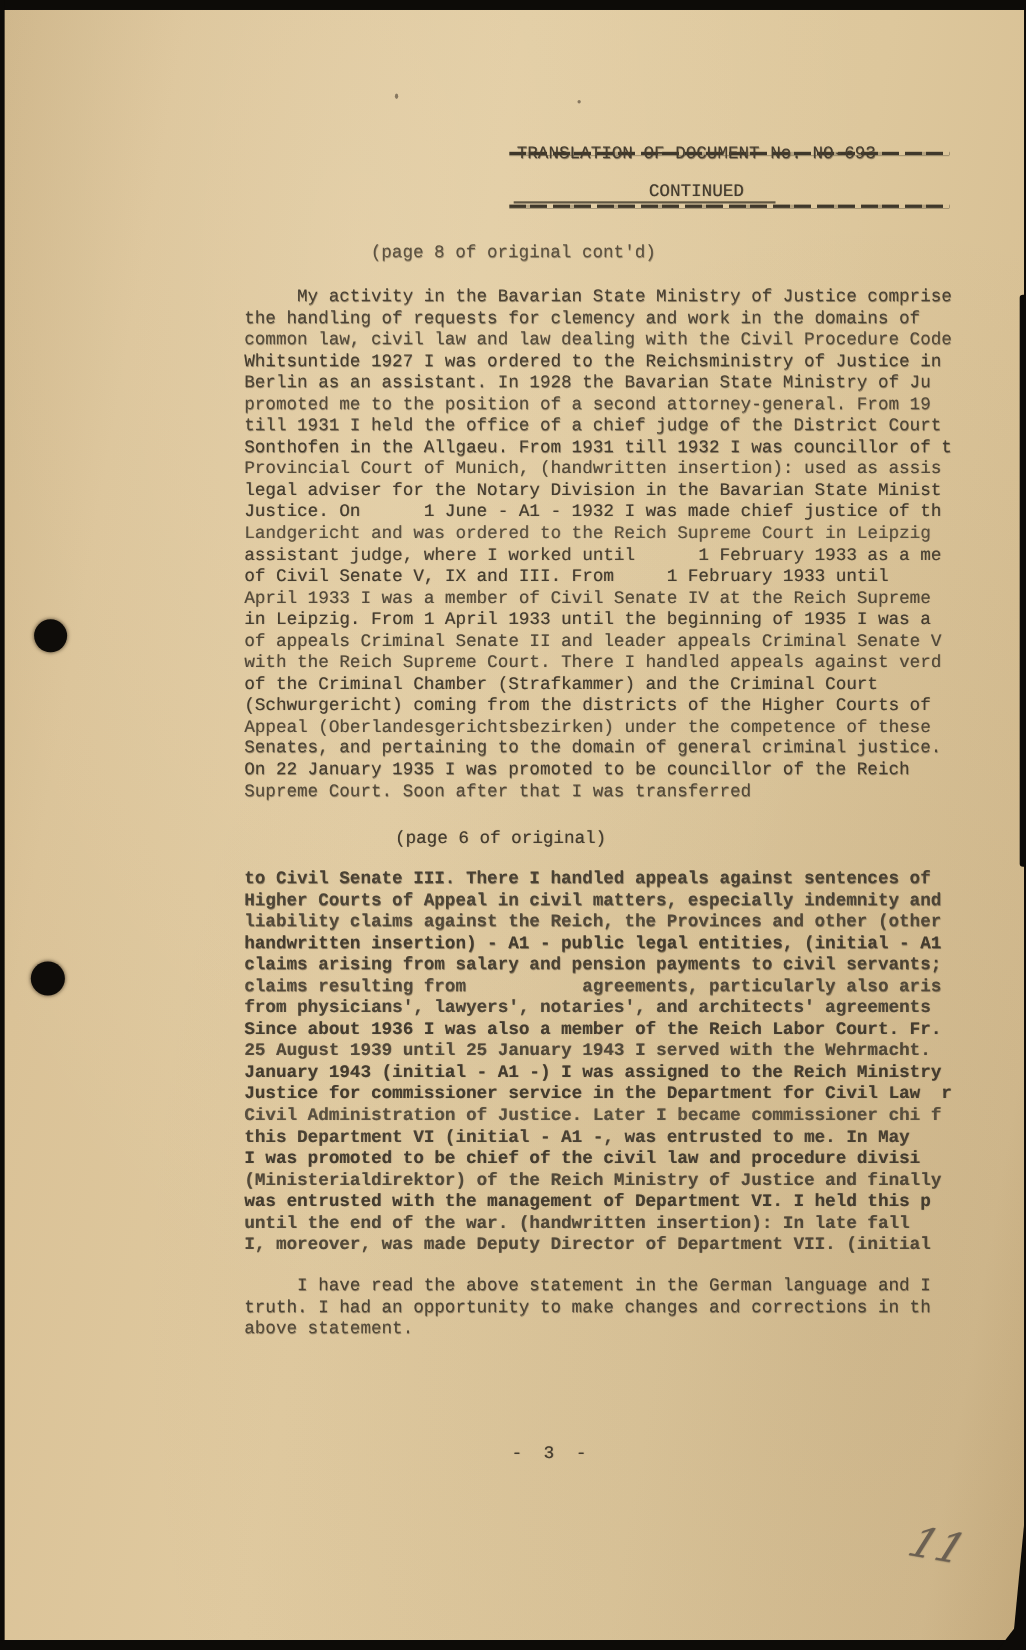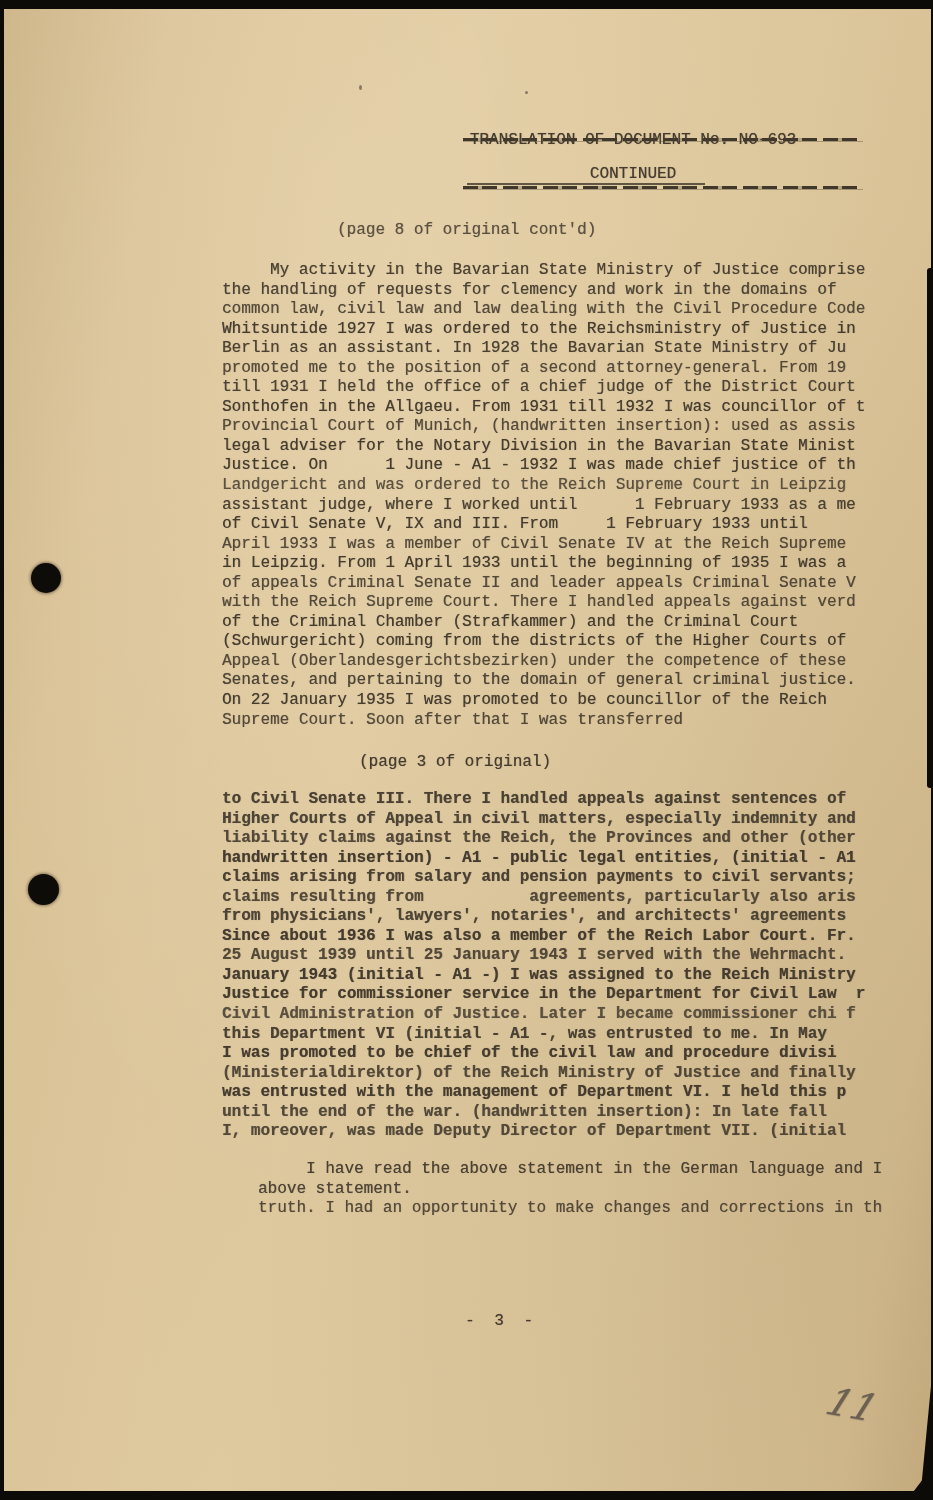--- a/index.html
+++ b/index.html
@@ -70,21 +70,21 @@
 
   .title-line { position: absolute; left: 459px; top: 122px; width: 340px; text-align: center; }
   .subtitle-line { position: absolute; left: 459px; top: 156px; width: 340px; text-align: center; }
 
   .heading-1 { position: absolute; left: 333px; top: 212px; opacity: 0.85; }
   .heading-2 { position: absolute; left: 355px; top: 744px; }
 
   .para { position: absolute; left: 218px; }
   .para-0 { top: 252px; }
   .para-1 { top: 781px; font-weight: bold; }
-  .para-2 { top: 1151px; margin-left: 36px; }
+  .para-2 { top: 1151px; }
   .para .line { white-space: pre; }
   .para .line:nth-child(4n+1) { opacity: 0.96; }
   .para .line:nth-child(3n)   { opacity: 0.90; }
   .para .line:nth-child(5n+2) { color: #4c4436; }
 
   .page-number { position: absolute; left: 461px; top: 1303px; letter-spacing: 5px; }
 
   .handwritten {
     position: absolute; left: 824px; top: 1374px;
     font-family: "DejaVu Serif", serif;
@@ -108,25 +108,25 @@
     <div class="typed title-line">TRANSLATION OF DOCUMENT No. NO-693</div>
     <div class="typed subtitle-line">CONTINUED</div>
     <div class="subtitle-underline"></div>
     <div class="rule rule-bottom"></div>
   </div>
 
   <div class="typed heading-1">(page 8 of original cont'd)</div>
 
   <div class="typed para para-0"><div class="line">     My activity in the Bavarian State Ministry of Justice comprise</div><div class="line">the handling of requests for clemency and work in the domains of</div><div class="line">common law, civil law and law dealing with the Civil Procedure Code</div><div class="line">Whitsuntide 1927 I was ordered to the Reichsministry of Justice in</div><div class="line">Berlin as an assistant. In 1928 the Bavarian State Ministry of Ju</div><div class="line">promoted me to the position of a second attorney-general. From 19</div><div class="line">till 1931 I held the office of a chief judge of the District Court</div><div class="line">Sonthofen in the Allgaeu. From 1931 till 1932 I was councillor of t</div><div class="line">Provincial Court of Munich, (handwritten insertion): used as assis</div><div class="line">legal adviser for the Notary Division in the Bavarian State Minist</div><div class="line">Justice. On      1 June - A1 - 1932 I was made chief justice of th</div><div class="line">Landgericht and was ordered to the Reich Supreme Court in Leipzig</div><div class="line">assistant judge, where I worked until      1 February 1933 as a me</div><div class="line">of Civil Senate V, IX and III. From     1 February 1933 until</div><div class="line">April 1933 I was a member of Civil Senate IV at the Reich Supreme</div><div class="line">in Leipzig. From 1 April 1933 until the beginning of 1935 I was a</div><div class="line">of appeals Criminal Senate II and leader appeals Criminal Senate V</div><div class="line">with the Reich Supreme Court. There I handled appeals against verd</div><div class="line">of the Criminal Chamber (Strafkammer) and the Criminal Court</div><div class="line">(Schwurgericht) coming from the districts of the Higher Courts of</div><div class="line">Appeal (Oberlandesgerichtsbezirken) under the competence of these</div><div class="line">Senates, and pertaining to the domain of general criminal justice.</div><div class="line">On 22 January 1935 I was promoted to be councillor of the Reich</div><div class="line">Supreme Court. Soon after that I was transferred</div></div>
 
-  <div class="typed heading-2">(page 3 of original)</div>
+  <div class="typed heading-2">(page 6 of original)</div>
 
   <div class="typed para para-1"><div class="line">to Civil Senate III. There I handled appeals against sentences of</div><div class="line">Higher Courts of Appeal in civil matters, especially indemnity and</div><div class="line">liability claims against the Reich, the Provinces and other (other</div><div class="line">handwritten insertion) - A1 - public legal entities, (initial - A1</div><div class="line">claims arising from salary and pension payments to civil servants;</div><div class="line">claims resulting from           agreements, particularly also aris</div><div class="line">from physicians', lawyers', notaries', and architects' agreements</div><div class="line">Since about 1936 I was also a member of the Reich Labor Court. Fr.</div><div class="line">25 August 1939 until 25 January 1943 I served with the Wehrmacht.</div><div class="line">January 1943 (initial - A1 -) I was assigned to the Reich Ministry</div><div class="line">Justice for commissioner service in the Department for Civil Law  r</div><div class="line">Civil Administration of Justice. Later I became commissioner chi f</div><div class="line">this Department VI (initial - A1 -, was entrusted to me. In May</div><div class="line">I was promoted to be chief of the civil law and procedure divisi</div><div class="line">(Ministerialdirektor) of the Reich Ministry of Justice and finally</div><div class="line">was entrusted with the management of Department VI. I held this p</div><div class="line">until the end of the war. (handwritten insertion): In late fall</div><div class="line">I, moreover, was made Deputy Director of Department VII. (initial</div></div>
 
-  <div class="typed para para-2"><div class="line">     I have read the above statement in the German language and I</div><div class="line">above statement.</div><div class="line">truth. I had an opportunity to make changes and corrections in th</div></div>
+  <div class="typed para para-2"><div class="line">     I have read the above statement in the German language and I</div><div class="line">truth. I had an opportunity to make changes and corrections in th</div><div class="line">above statement.</div></div>
 
   <div class="typed page-number">- 3 -</div>
 
   <div class="handwritten">11</div>
 
   <div class="speck" style="left:355px; top:76px; width:3px; height:5px;"></div>
   <div class="speck" style="left:521px; top:82px; width:3px; height:3px;"></div>
 </div>
 
 <div class="edge edge-top"></div>

